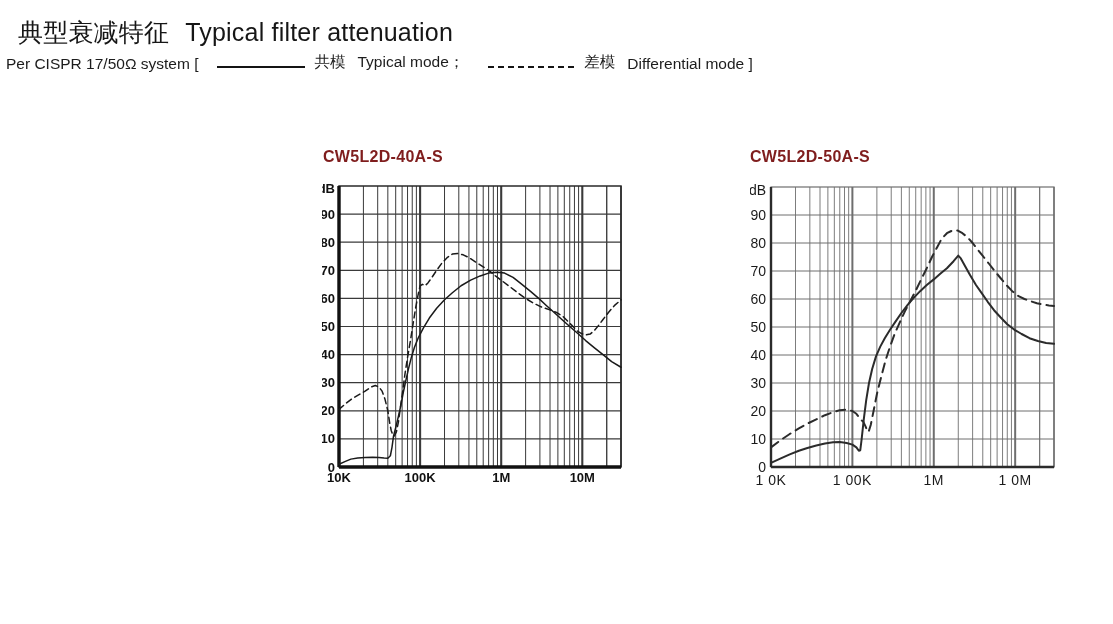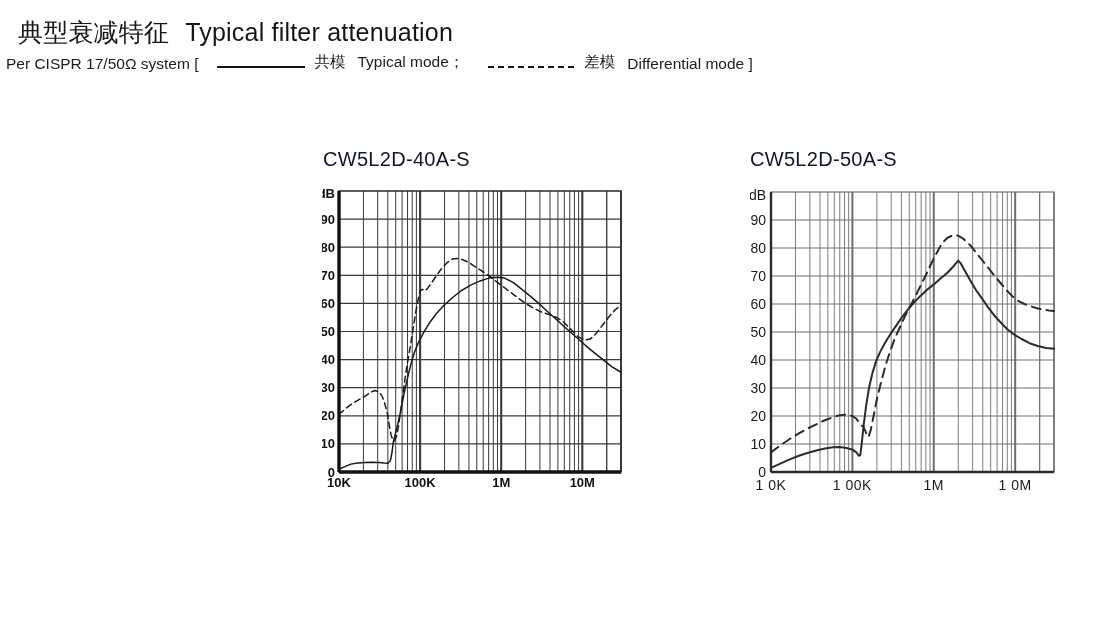--- a/index.html
+++ b/index.html
@@ -28,21 +28,21 @@
     border-top:2px solid #141414;
     margin:0 10px 5px 14px;vertical-align:middle;
   }
   .legend-dashed{
     display:inline-block;width:86px;height:0;
     border-top:2px dashed #141414;
     margin:0 10px 5px 20px;vertical-align:middle;
   }
   .chart-block{position:absolute;}
   .chart-title{
-    font-size:20px;color:#0f172a;font-weight:400;
+    font-size:16px;color:#7f1d1d;font-weight:700;
     letter-spacing:0.3px;white-space:nowrap;
   }
   .chart-svg{display:block;}
   #chart1-block{left:322px;top:148px;}
   #chart1-block .chart-title{margin-left:1px;}
   #chart2-block{left:750px;top:148px;}
   .svg-wrap{margin-top:13px;}
   text{font-family:"Liberation Sans","DejaVu Sans",sans-serif;}
 </style>
 </head>

